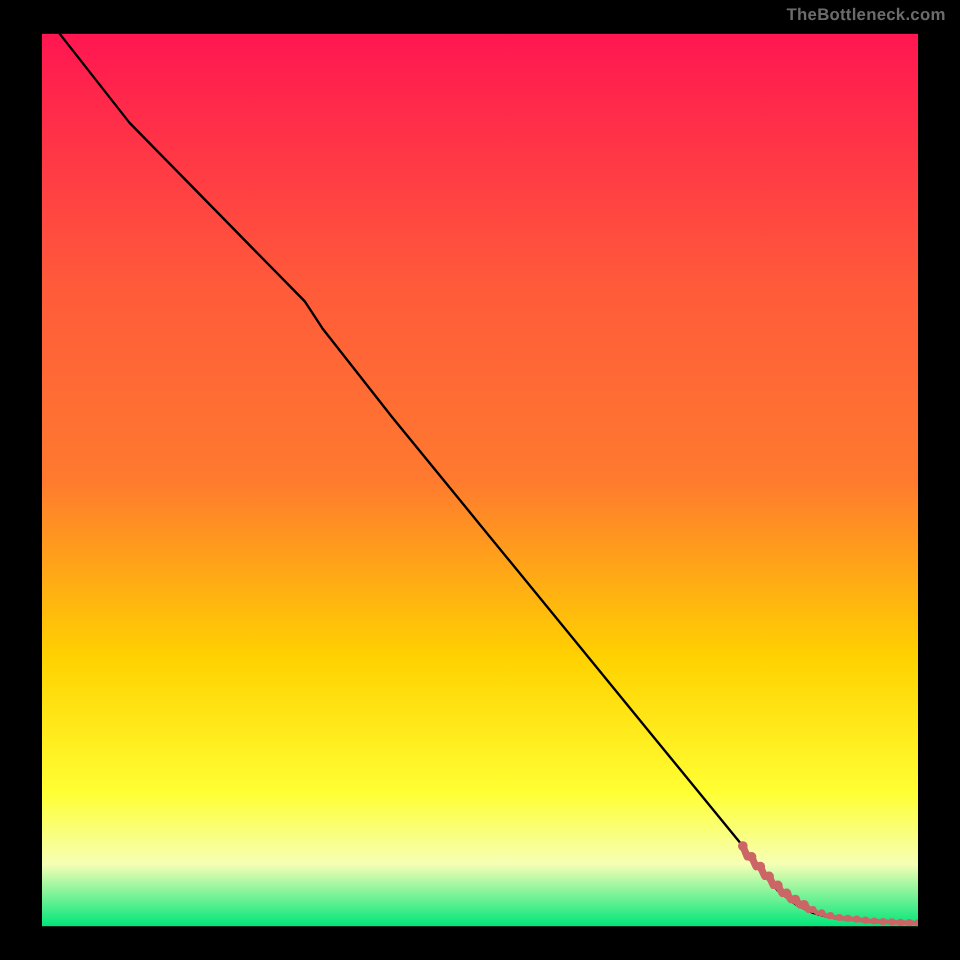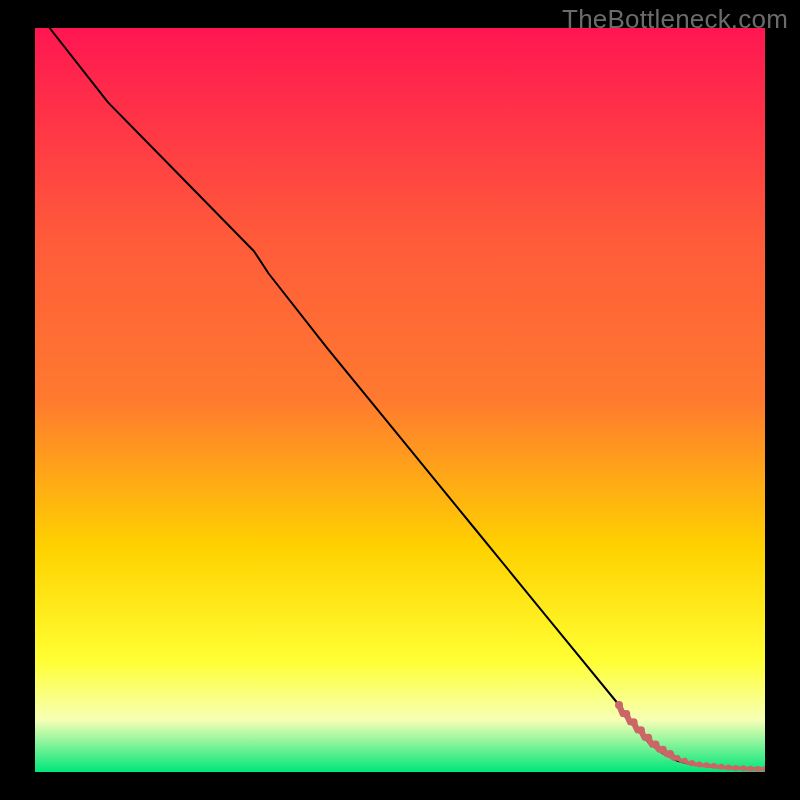--- a/index.html
+++ b/index.html
@@ -15,22 +15,22 @@
     position: relative;
     width: 800px;
     height: 800px;
     background: #000;
   }
   .watermark {
     position: absolute;
     top: 4px;
     right: 12px;
     color: #6b6b6b;
-    font-size: 26px;
-    font-weight: 400;
+    font-size: 14px;
+    font-weight: 700;
     letter-spacing: 0.2px;
     user-select: none;
   }
   .plot {
     position: absolute;
     left: 35px;
     top: 28px;
     width: 730px;
     height: 744px;
   }

